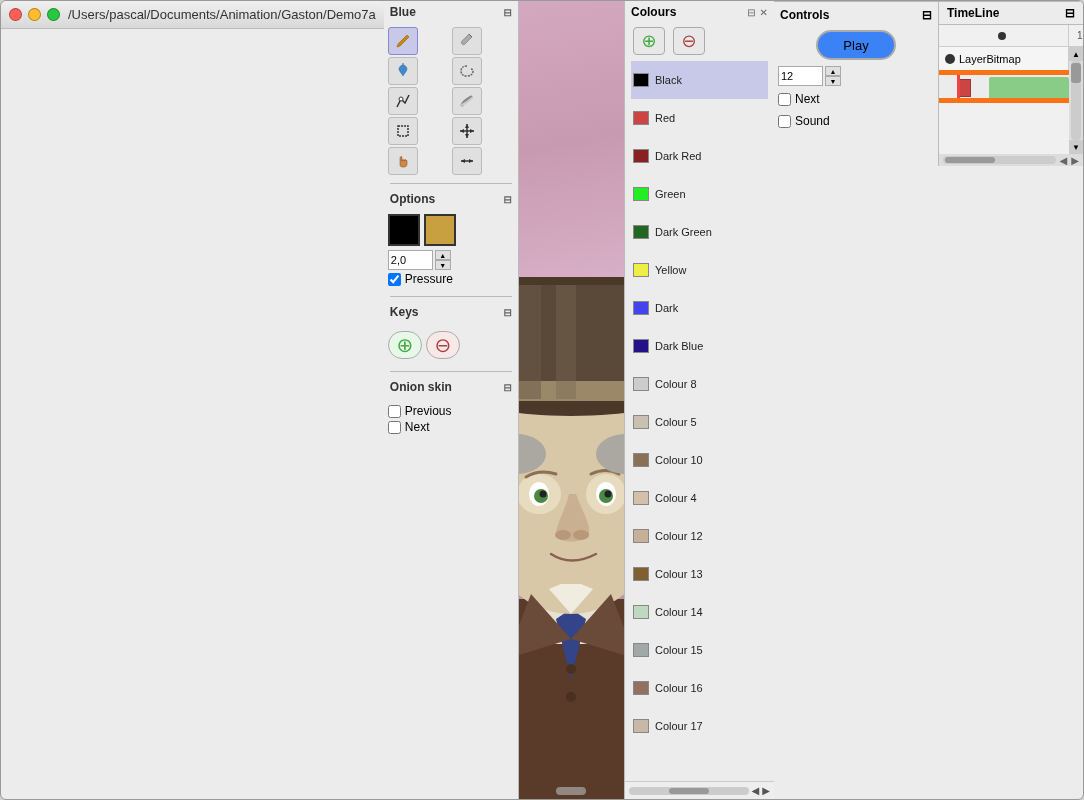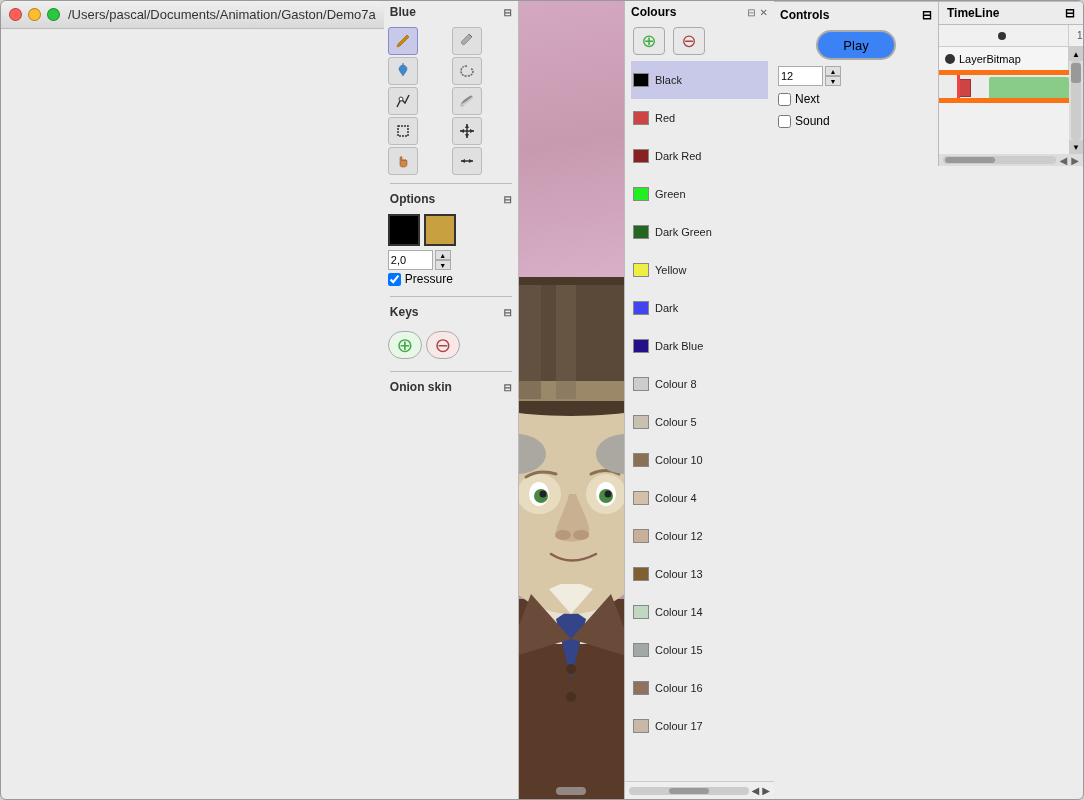--- a/index.html
+++ b/index.html
@@ -703,20 +703,30 @@
           </div>
         </div>
       </div>
 
       <div class="divider"></div>
 
       <div class="panel-header">
         <span>Onion skin</span>
         <span class="pin-icon">⊟</span>
       </div>
+      <div class="onion-panel">
+        <div class="checkbox-row">
+          <input type="checkbox" style="">
+          <label>Previous</label>
+        </div>
+        <div class="checkbox-row">
+          <input type="checkbox" style="">
+          <label>Next</label>
+        </div>
+      </div>
 
     </div>
 
     <div class="canvas-area">
       <div class="canvas-viewport">
 
         <div class="sky-clouds"></div>
         <div class="water-area"></div>
         <div class="bridge-silhouette"></div>
         <div class="big-ben"></div>

